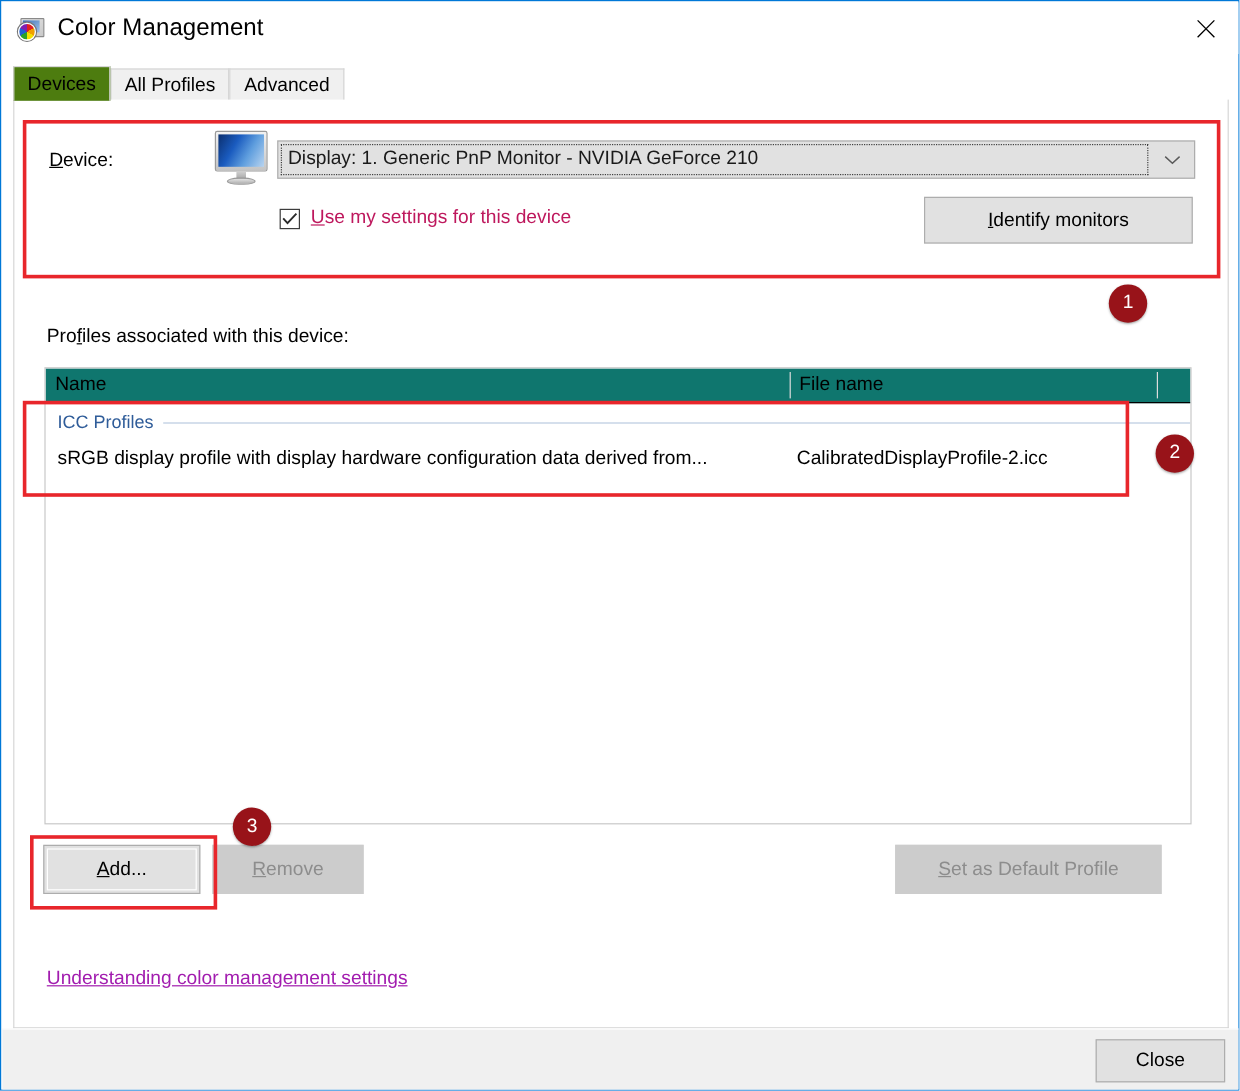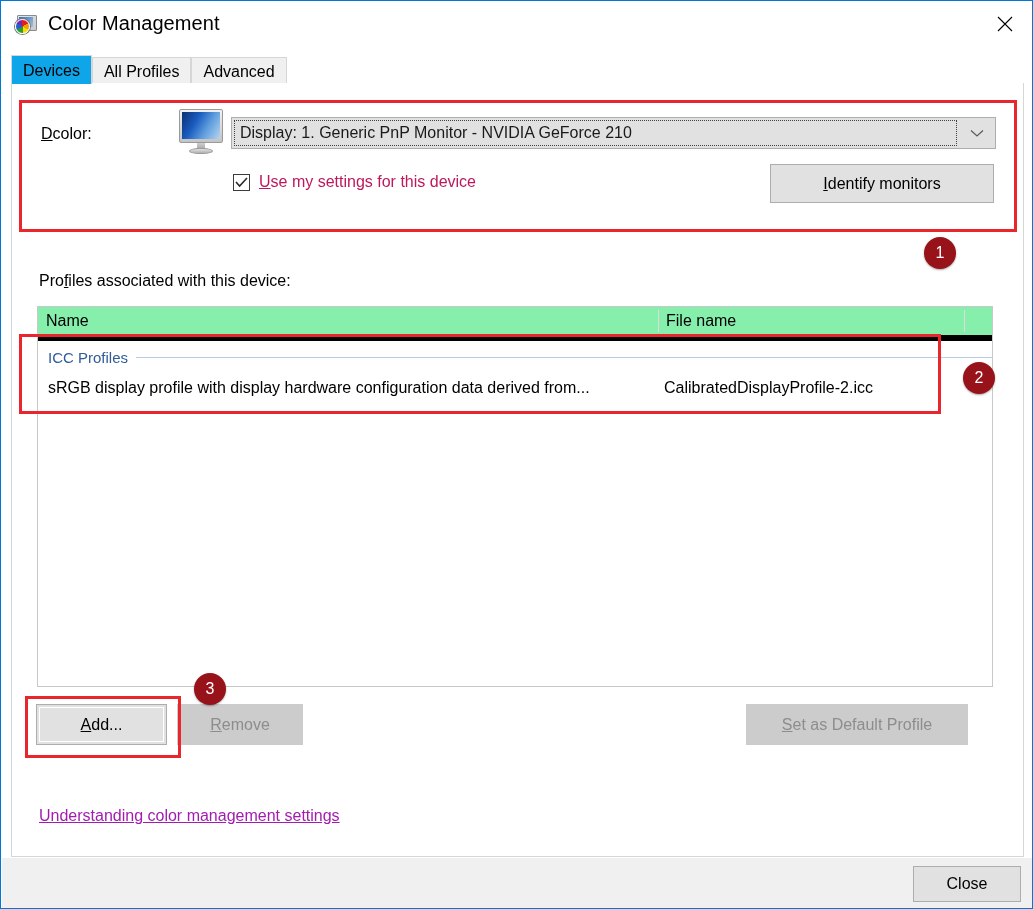--- a/index.html
+++ b/index.html
@@ -101,21 +101,21 @@
     font-size: 16px;
     color: #000;
     background: #f0f0f0;
     border: 1px solid #d6d6d6;
     border-bottom: none;
     box-sizing: border-box;
     cursor: default;
     white-space: nowrap;
   }
   .tab.active {
-    background: #0ea5e9;
+    background: #4d7c0f;
     border-color: #d6d6d6;
     height: 29px;
     line-height: 29px;
     position: relative;
     z-index: 3;
   }
 
   
   .page {
     position: absolute;
@@ -274,22 +274,22 @@
     left: 36px; top: 305px;
     width: 956px; height: 381px;
     background: #ffffff;
     border: 1px solid #c8c8c8;
     box-sizing: border-box;
     overflow: hidden;
   }
   .lv-header {
     position: relative;
     height: 28px;
-    border-bottom: 6px solid #000000;
-    background: #86efac;
+    border-bottom: 1px solid #000000;
+    background: #0f766e;
   }
   .lv-col {
     position: absolute;
     top: 0;
     height: 28px;
     line-height: 28px;
     font-size: 16px;
     color: #000;
     padding-left: 8px;
     box-sizing: border-box;
@@ -409,21 +409,21 @@
   </div>
 
   <div class="tabstrip">
     <div class="tab active">Devices</div>
     <div class="tab">All Profiles</div>
     <div class="tab">Advanced</div>
   </div>
 
   <div class="page"></div>
 
-  <div class="device-label"><span class="u">D</span><span>color:</span></div>
+  <div class="device-label"><span class="u">D</span><span>evice:</span></div>
 
   <div class="monitor-icon">
     <div class="bezel"></div>
     <div class="screen"></div>
     <div class="neck"></div>
     <div class="base"></div>
   </div>
 
   <div class="device-combo">
     <div class="combo-text">Display: 1. Generic PnP Monitor - NVIDIA GeForce 210</div>

